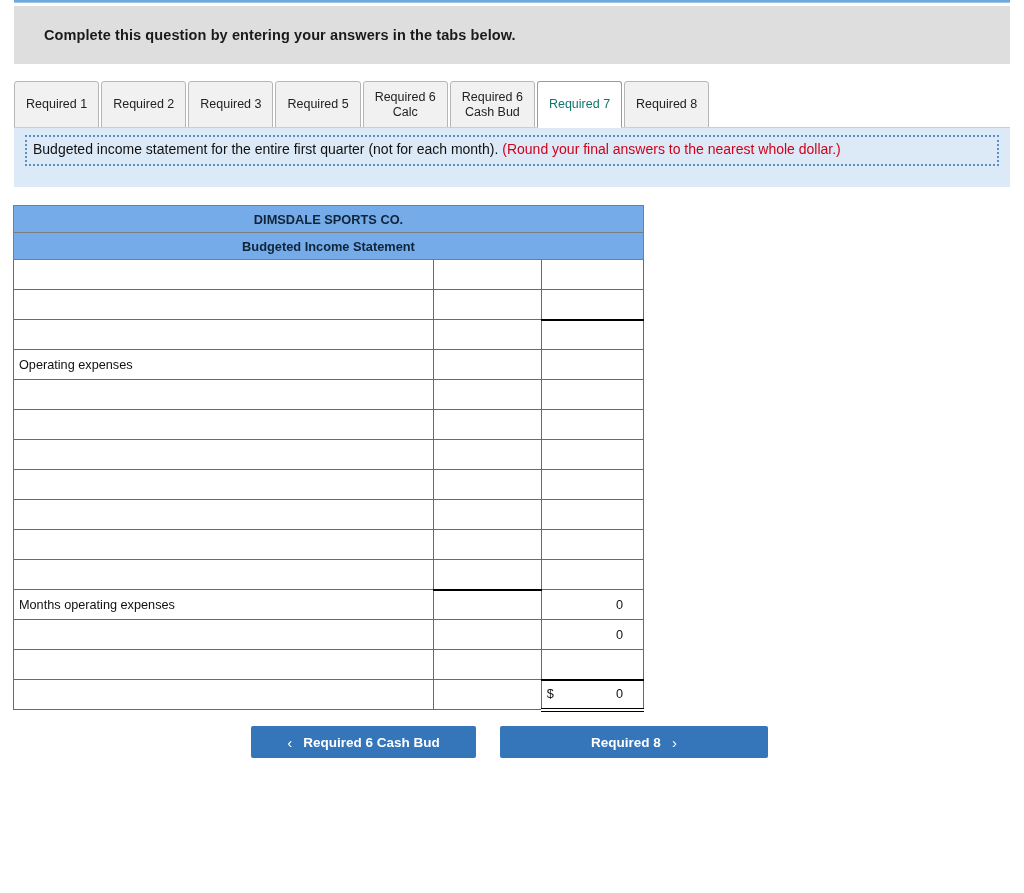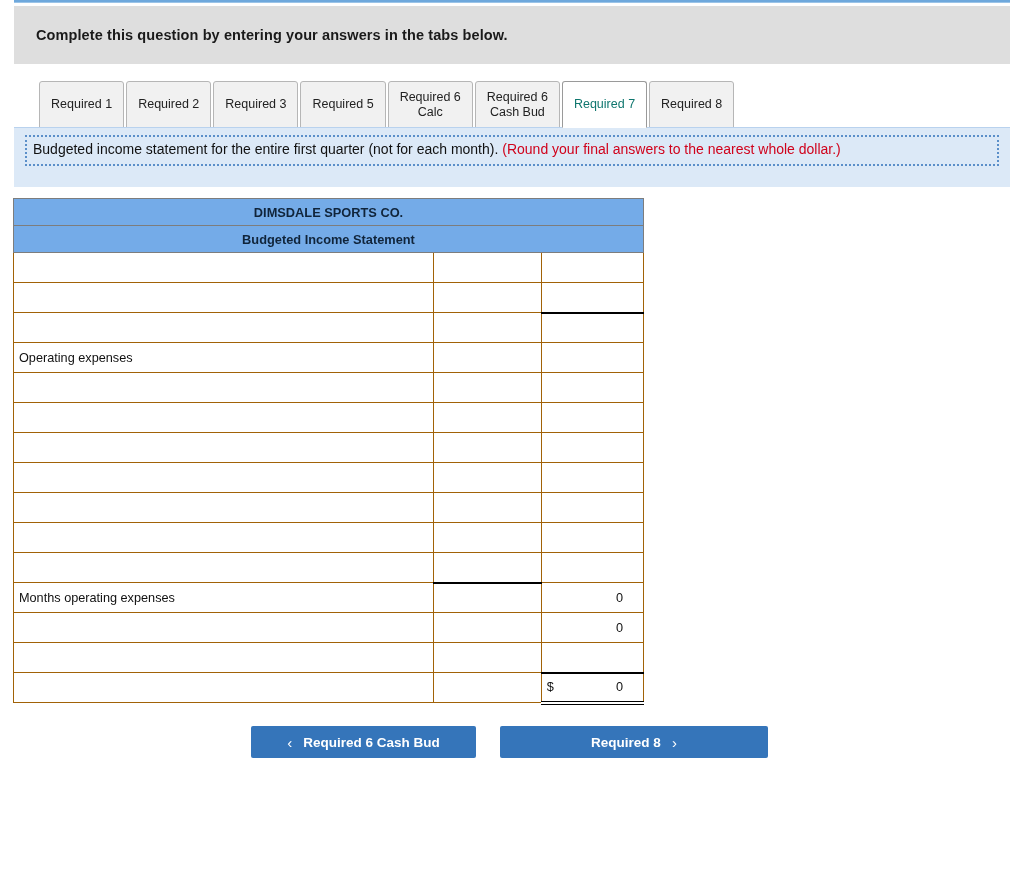--- a/index.html
+++ b/index.html
@@ -21,35 +21,34 @@
   }
 
   
   .banner {
     position: absolute;
     left: 14px; top: 6px; width: 996px; height: 58px;
     background: #dedede;
     display: flex; align-items: center;
   }
   .banner-text {
-    margin-left: 22px;
+    margin-left: 30px;
     font-size: 14.5px;
     font-weight: bold;
     color: #1a1a1a;
     letter-spacing: .1px;
   }
 
   
   .tabs {
     position: absolute;
     left: 14px; top: 79px;
     display: flex;
     align-items: flex-end;
     height: 49px;
-    margin-left: 25px;
   }
   .tab {
     height: 47px;
     background: #f1f1f1;
     border: 1px solid #b6b6b6;
     border-radius: 3px 3px 0 0;
     margin-right: 2px;
     display: flex;
     align-items: center;
     justify-content: center;
@@ -84,21 +83,21 @@
     font-size: 14px;
     color: #111;
     line-height: 1.42;
     background: transparent;
   }
   .req-round { color: #d0021b; }
 
   
   .stmt {
     position: absolute;
-    left: 13px; top: 198px;
+    left: 13px; top: 205px;
     width: 631px;
     border-collapse: collapse;
     table-layout: fixed;
     font-size: 12.7px;
     color: #111;
   }
   .stmt td {
     border: 1px solid #a16207;
     height: 30px;
     padding: 0 5px;

